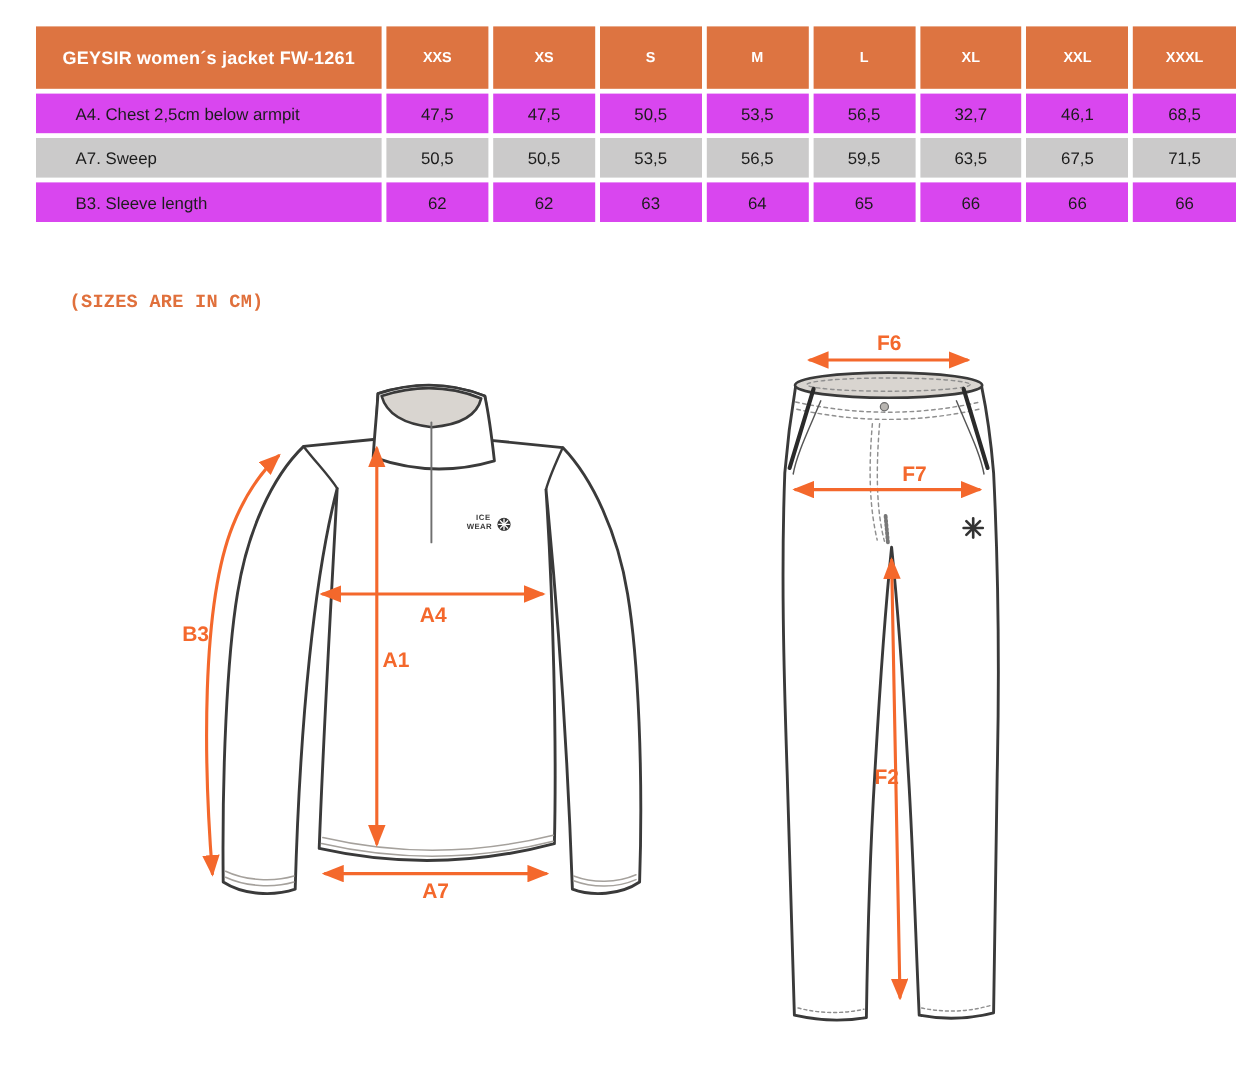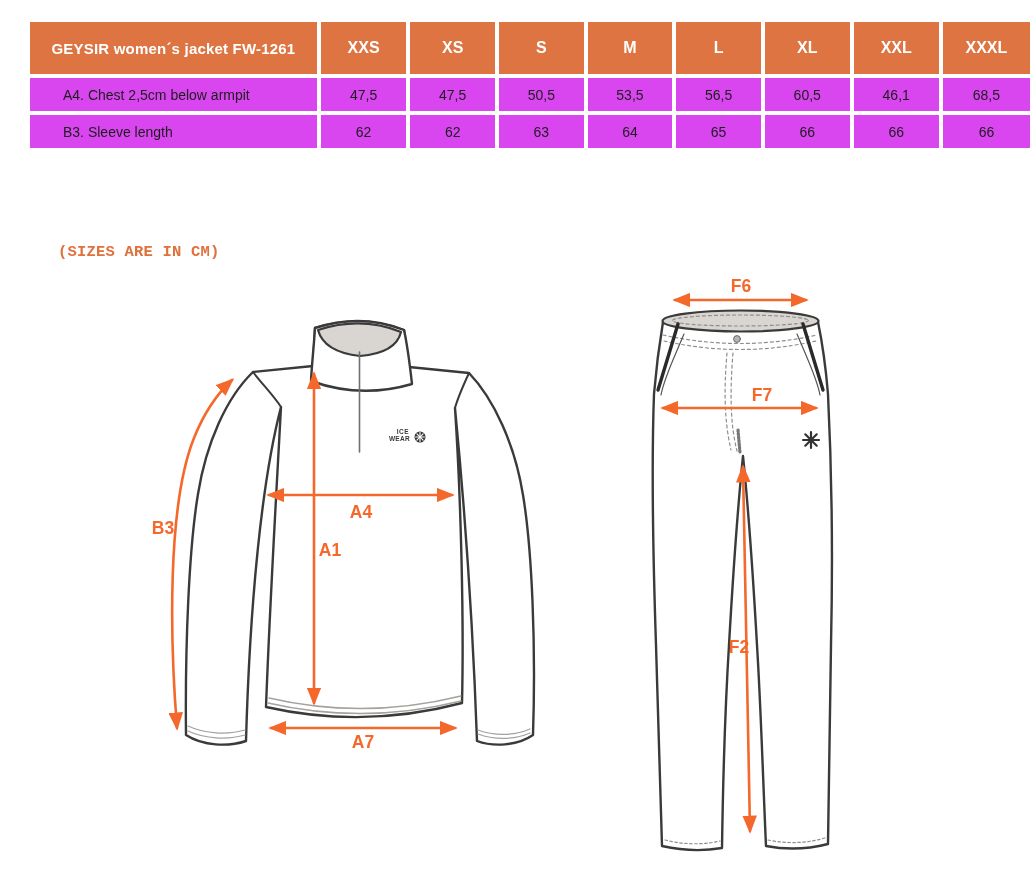--- a/index.html
+++ b/index.html
@@ -12,21 +12,21 @@
     table-layout:fixed;
   }
   table.size-table th, table.size-table td{box-sizing:border-box;}
   th.title{
     width:330px;height:52px;background:#dd7441;color:#ffffff;
     font-size:15px;font-weight:bold;text-align:center;vertical-align:middle;
     letter-spacing:.2px;
   }
   th.size{
     width:96px;height:52px;background:#dd7441;color:#ffffff;
-    font-size:16px;font-weight:bold;text-align:center;vertical-align:middle;
+    font-size:12px;font-weight:bold;text-align:center;vertical-align:middle;
   }
   td{height:33px;font-size:14px;color:#1c1c1c;text-align:center;vertical-align:middle;}
   td.lbl{text-align:left;padding-left:33px;}
   tr.dark td{background:#cbcaca;}
   tr.light td{background:#d946ef;}
 
   .note{
     position:absolute;left:58px;top:243px;
     color:#e0703c;font-size:15.5px;font-weight:600;letter-spacing:.2px;font-family:Liberation Mono, monospace;
   }
@@ -54,23 +54,34 @@
       </tr>
     </thead>
     <tbody>
       <tr class="light">
         <td class="lbl">A4. Chest 2,5cm below armpit</td>
         <td>47,5</td>
         <td>47,5</td>
         <td>50,5</td>
         <td>53,5</td>
         <td>56,5</td>
-        <td>60,5</td>
+        <td>32,7</td>
         <td>46,1</td>
         <td>68,5</td>
+      </tr>
+      <tr class="dark">
+        <td class="lbl">A7. Sweep</td>
+        <td>50,5</td>
+        <td>50,5</td>
+        <td>53,5</td>
+        <td>56,5</td>
+        <td>59,5</td>
+        <td>63,5</td>
+        <td>67,5</td>
+        <td>71,5</td>
       </tr>
       <tr class="light">
         <td class="lbl">B3. Sleeve length</td>
         <td>62</td>
         <td>62</td>
         <td>63</td>
         <td>64</td>
         <td>65</td>
         <td>66</td>
         <td>66</td>

